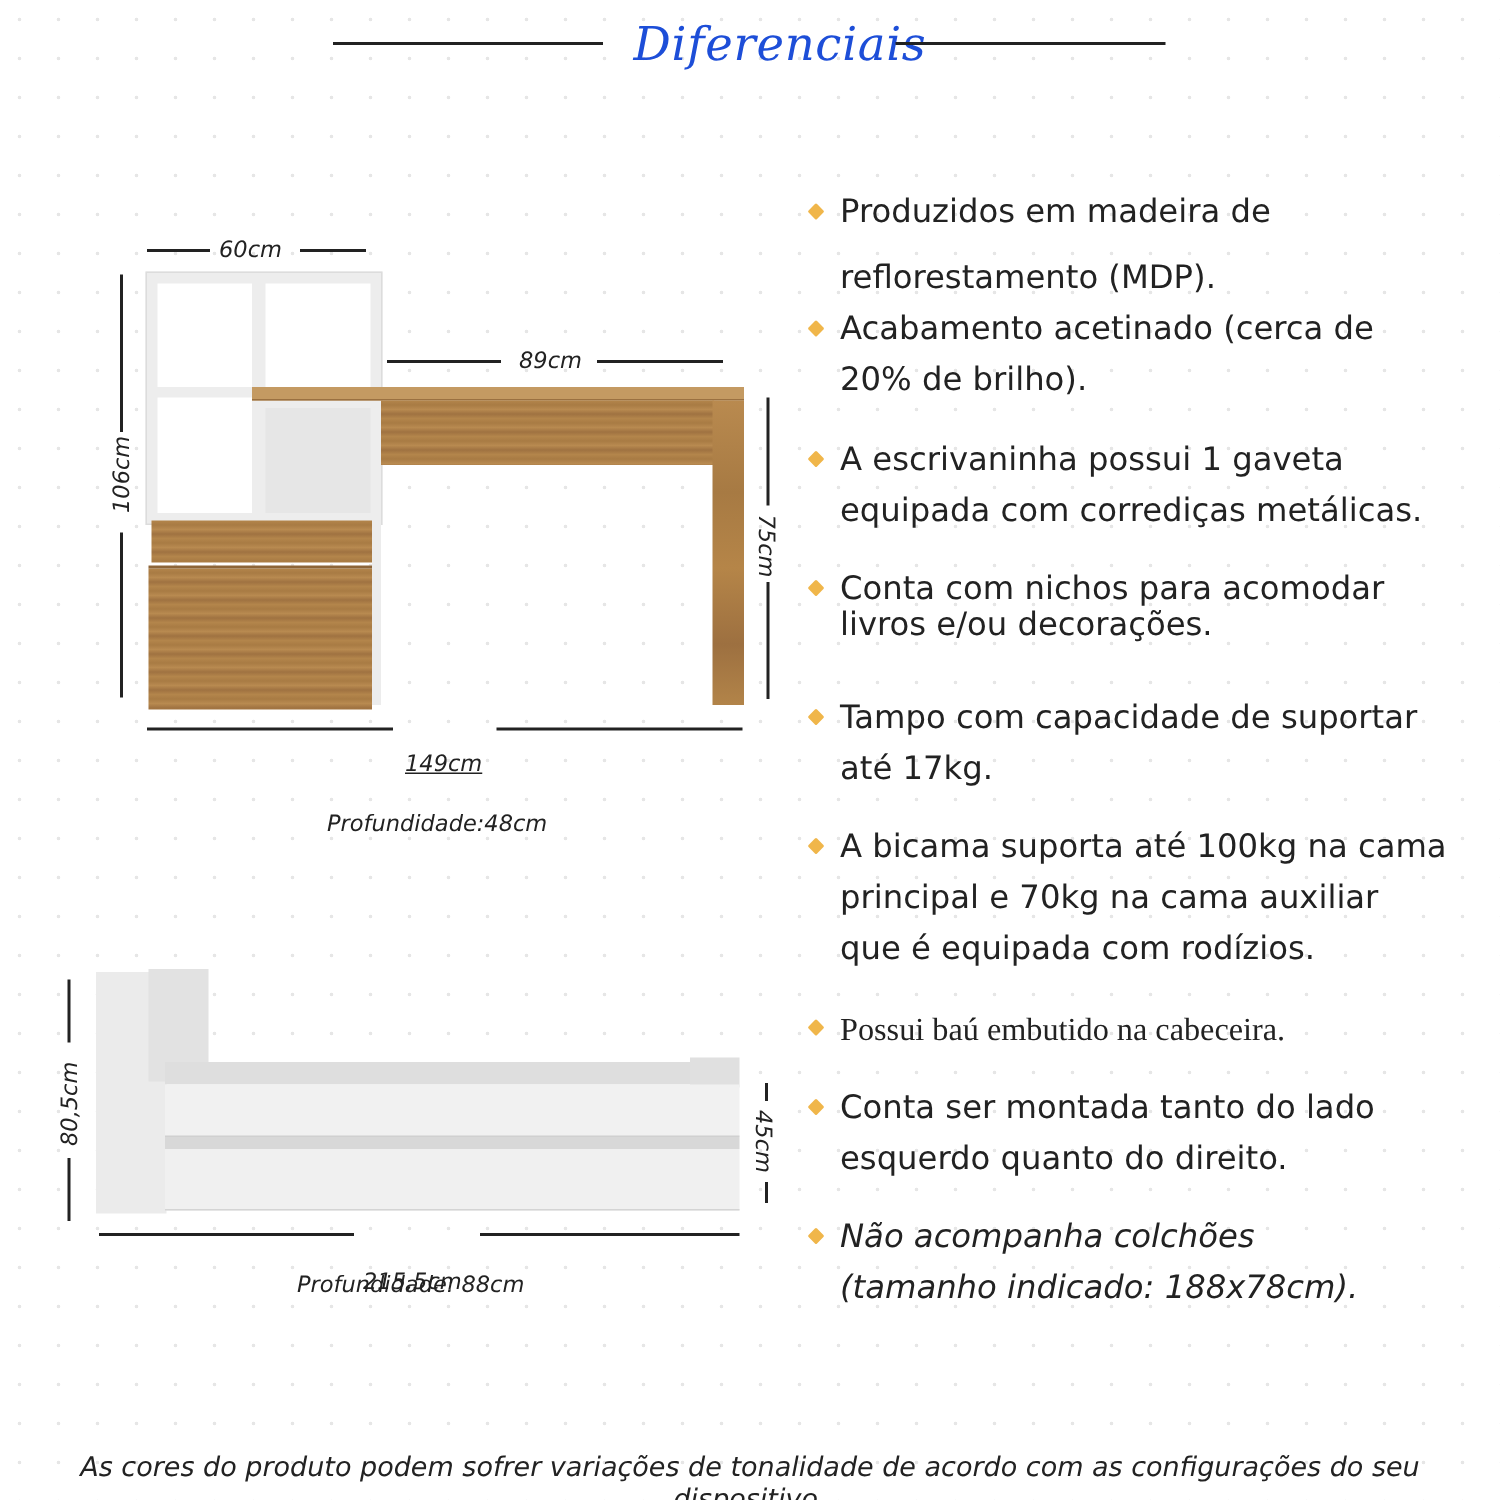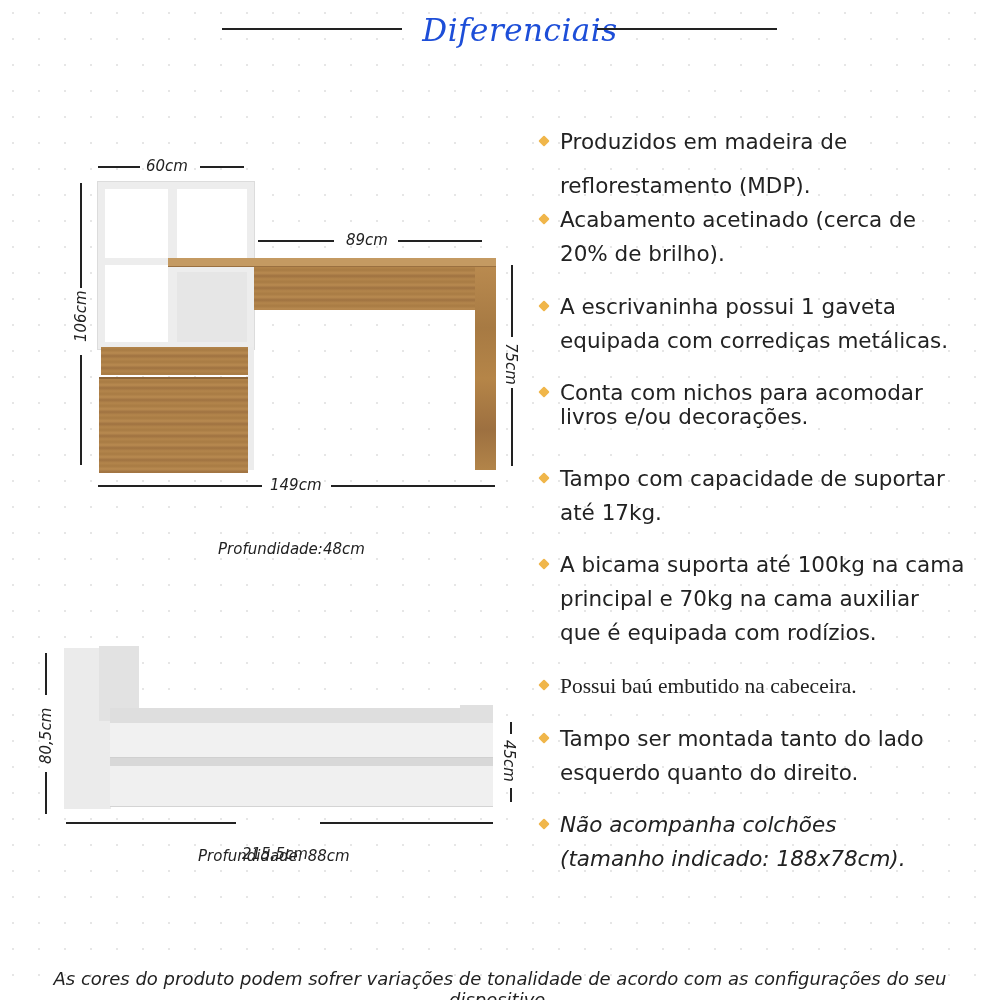--- a/index.html
+++ b/index.html
@@ -78,21 +78,21 @@
 
   <div class="abs" style="left:168px; top:258px; width:328px; height:8px; background:#c49a62; border-bottom:1px solid #9a7040;"></div>
   <div class="abs wood-h" style="left:254px; top:267px; width:222px; height:43px;"></div>
   <div class="abs wood" style="left:475px; top:267px; width:21px; height:203px;"></div>
 
   <div class="vline" style="left:511px; top:265px; height:72px;"></div>
   <div class="abs dim vlabel" style="left:520px; top:343px; transform:rotate(90deg);">75cm</div>
   <div class="vline" style="left:511px; top:388px; height:78px;"></div>
 
   <div class="hline" style="left:98px; top:485px; width:164px;"></div>
-  <div class="abs dim" style="left:270px; top:476px;">149cm</div>
+  <div class="abs dim" style="left:270px; top:500px;text-decoration:underline;">149cm</div>
   <div class="hline" style="left:331px; top:485px; width:164px;"></div>
 
   <div class="abs dim" style="left:218px; top:540px;">Profundidade:48cm</div>
 </div>
 
 <div>
 
   <div class="vline" style="left:45px; top:653px; height:42px;"></div>
   <div class="abs dim vlabel" style="left:37px; top:764px; transform:rotate(-90deg);">80,5cm</div>
   <div class="vline" style="left:45px; top:772px; height:42px;"></div>
@@ -148,21 +148,21 @@
     <div class="item-text" style="top:0;">A bicama suporta até 100kg na cama</div>
     <div class="item-text" style="top:34px;">principal e 70kg na cama auxiliar</div>
     <div class="item-text" style="top:68px;">que é equipada com rodízios.</div>
   </div>
   <div class="item" style="top:669px;">
     <span class="bullet"></span>
     <div class="item-text" style="top:0;font-family:Liberation Serif, serif;">Possui baú embutido na cabeceira.</div>
   </div>
   <div class="item" style="top:722px;">
     <span class="bullet"></span>
-    <div class="item-text" style="top:0;">Tampo ser montada tanto do lado</div>
+    <div class="item-text" style="top:0;">Conta ser montada tanto do lado</div>
     <div class="item-text" style="top:34px;">esquerdo quanto do direito.</div>
   </div>
   <div class="item italic" style="top:808px;">
     <span class="bullet"></span>
     <div class="item-text" style="top:0;">Não acompanha colchões</div>
     <div class="item-text" style="top:34px;">(tamanho indicado: 188x78cm).</div>
   </div>
 </div>
 
 <div class="abs footer">As cores do produto podem sofrer variações de tonalidade de acordo com as configurações do seu dispositivo.</div>

